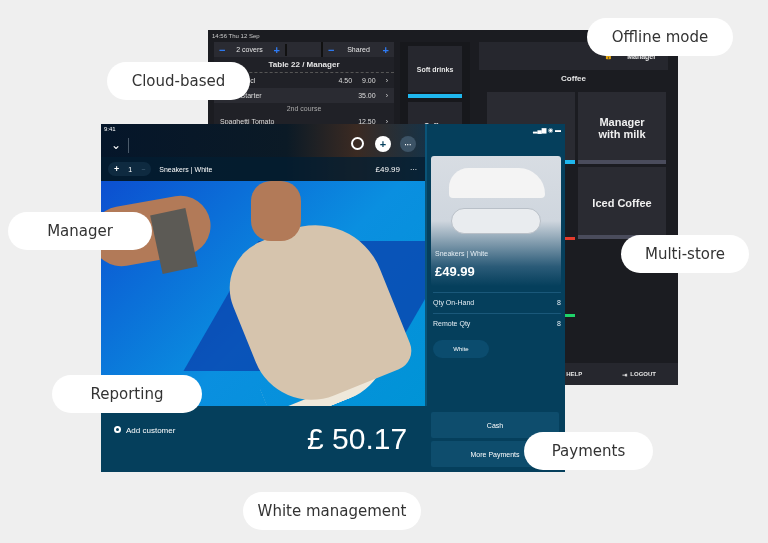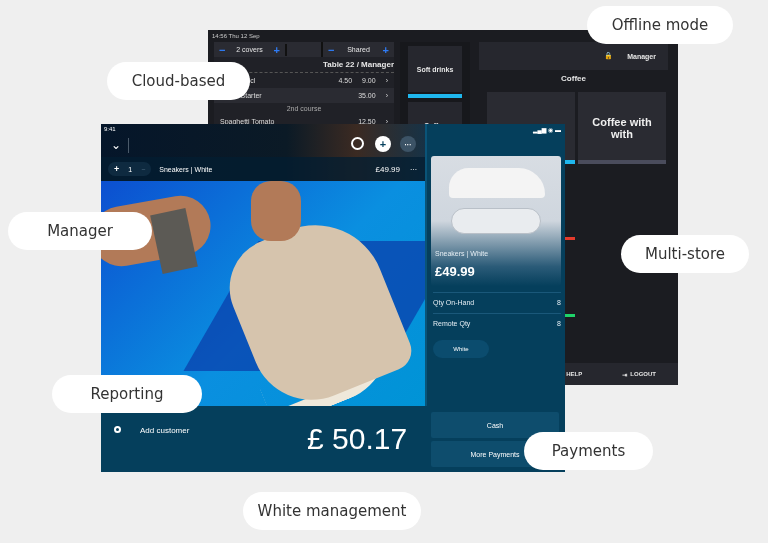--- a/index.html
+++ b/index.html
@@ -5,21 +5,21 @@
 *{box-sizing:border-box;margin:0;padding:0}
 body{width:768px;height:543px;background:#efefef;position:relative;overflow:hidden;font-family:"Liberation Sans",sans-serif;}
 .back{position:absolute;left:208px;top:30px;width:470px;height:355px;background:#1b1c21;color:#e6e6e6;overflow:hidden}
 .back .status{position:absolute;left:4px;top:3px;font-size:6px;color:#ccc}
 .order{position:absolute;left:6px;top:12px;width:180px;height:120px;background:#202127}
 .covers{display:flex;height:15px;font-size:7px;align-items:center;background:#2a2b32}
 .covers span{color:#e6e6e6}
 .covers .pm{color:#2f7cf6;font-size:11px;font-weight:bold;padding:0 5px}
 .covers .seg{flex:1;display:flex;justify-content:space-between;align-items:center;border-right:2px solid #111}
 .covers .blank{width:36px;height:15px;border-right:2px solid #111}
-.tbl-title{text-align:right;font-size:8px;font-weight:bold;padding:3px 0;border-bottom:1px dashed #555}
+.tbl-title{text-align:center;font-size:8px;font-weight:bold;padding:3px 0;border-bottom:1px dashed #555}
 .orow{display:flex;justify-content:space-between;font-size:7px;padding:4px 6px;color:#ddd}
 .orow.alt{background:#2a2b32}
 .orow .r span{margin-left:10px}
 .course{text-align:center;font-size:7px;color:#aaa;padding:2px}
 .cats{position:absolute;left:192px;top:12px;width:70px;height:340px;background:#17181c}
 .cat{margin:4px 8px 0;height:46px;background:#26272e;display:flex;align-items:center;justify-content:center;font-size:7px;font-weight:bold;position:relative}
 .cat .bar{position:absolute;left:0;right:0;bottom:-6px;height:4px}
 .topbar{position:absolute;left:271px;top:12px;right:10px;height:28px;background:#26272e;display:flex;justify-content:flex-end;align-items:center;font-size:7px;font-weight:bold;padding-right:12px}
 .coffee-h{position:absolute;left:271px;top:44px;right:10px;text-align:center;font-size:8px;font-weight:bold}
 .tile{position:absolute;background:#2a2b32;display:flex;align-items:center;justify-content:center;text-align:center;font-size:11px;font-weight:bold;color:#f0f0f0;line-height:1.1}
@@ -44,21 +44,21 @@
 .qty .minus{color:#4f6a80}
 .sidepanel{position:absolute;left:324px;top:0;width:140px;height:282px;background:#053f5c;border-left:2px solid #0a5478}
 .pcard{position:absolute;left:4px;top:32px;width:130px;height:130px;border-radius:3px;background:linear-gradient(180deg,#d8dde3 0%,#cfd6de 50%,#2b5b78 85%,#053f5c 100%)}
 .pcard .sneak{position:absolute;left:18px;top:12px;width:96px;height:30px;background:#f4f4f4;border-radius:30px 40px 6px 6px}
 .pcard .sneak2{position:absolute;left:20px;top:52px;width:90px;height:26px;background:#e9ecef;border-radius:20px;border:1px solid #b9c0c8}
 .pname{position:absolute;left:8px;top:126px;font-size:7px;color:#e4edf3}
 .pprice{position:absolute;left:8px;top:140px;font-size:13px;color:#fff;font-weight:bold}
 .prow{position:absolute;left:6px;width:128px;display:flex;justify-content:space-between;font-size:7px;color:#e4edf3;border-top:1px solid #1a587a;padding-top:6px}
 .chip{position:absolute;left:6px;top:216px;width:56px;height:18px;border-radius:9px;background:#0b4c6e;color:#fff;font-size:6px;display:flex;align-items:center;justify-content:center}
 .bottom{position:absolute;left:0;top:282px;width:464px;height:66px;background:#053f5c}
-.addc{position:absolute;left:13px;top:20px;font-size:8px;color:#fff;display:flex;gap:19px}
+.addc{position:absolute;left:13px;top:20px;font-size:8px;color:#fff;display:flex;gap:5px}
 .addc .o{width:7px;height:7px;border:2px solid #fff;border-radius:50%}
 .total{position:absolute;left:206px;top:16px;font-size:30px;color:#fff}
 .pay{position:absolute;left:330px;width:128px;height:26px;background:#0e4d6d;border-radius:2px;color:#fff;font-size:7px;display:flex;align-items:center;justify-content:center}
 .pill{position:absolute;background:#fff;border-radius:20px;height:38px;display:flex;align-items:center;justify-content:center;font-size:15px;color:#333;font-family:"DejaVu Sans",sans-serif;font-weight:500}
 </style>
 </head>
 <body>
 
 <div class="back">
   <div class="status">14:56  Thu 12 Sep</div>
@@ -104,21 +104,25 @@
   <div class="topbar">
       <span style="margin-right:14px">🔒</span>
       <span>Manager</span>
     </div>
   <div class="coffee-h">Coffee</div>
   <div class="tile" style="left:279px;top:62px;width:88px;height:72px">
       <span>Coffee</span>
       <div class="ul" style="background:#1fb7ee"></div>
     </div>
   <div class="tile" style="left:370px;top:62px;width:88px;height:72px">
-      <span style="width:70px">Coffee with with</span>
+      <span style="width:70px">Manager with milk</span>
+      <div class="ul"></div>
+    </div>
+  <div class="tile" style="left:370px;top:137px;width:88px;height:72px">
+      <span>Iced Coffee</span>
       <div class="ul"></div>
     </div>
   <div style="position:absolute;left:357px;top:207px;width:10px;height:3px;background:#e53b2c"></div>
   <div style="position:absolute;left:357px;top:284px;width:10px;height:3px;background:#1fd36a"></div>
   <div class="foot">
       <span style="margin-right:40px">HELP</span>
       <span style="margin-right:3px">⇥</span>
       <span>LOGOUT</span>
     </div>
 </div>
@@ -171,19 +175,19 @@
     <div class="addc">
         <span class="o"></span>
         <span>Add customer</span>
       </div>
     <div class="total">£ 50.17</div>
     <div class="pay" style="top:6px">Cash</div>
     <div class="pay" style="top:35px">More Payments</div>
   </div>
 </div>
 
-<div class="pill" style="left:587px;top:6px;width:146px">Offline mode</div>
+<div class="pill" style="left:587px;top:18px;width:146px">Offline mode</div>
 <div class="pill" style="left:107px;top:62px;width:143px">Cloud-based</div>
 <div class="pill" style="left:8px;top:212px;width:144px">Manager</div>
 <div class="pill" style="left:621px;top:235px;width:128px">Multi-store</div>
 <div class="pill" style="left:52px;top:375px;width:150px">Reporting</div>
 <div class="pill" style="left:524px;top:432px;width:129px">Payments</div>
 <div class="pill" style="left:243px;top:492px;width:178px">White management</div>
 
 </body></html>

